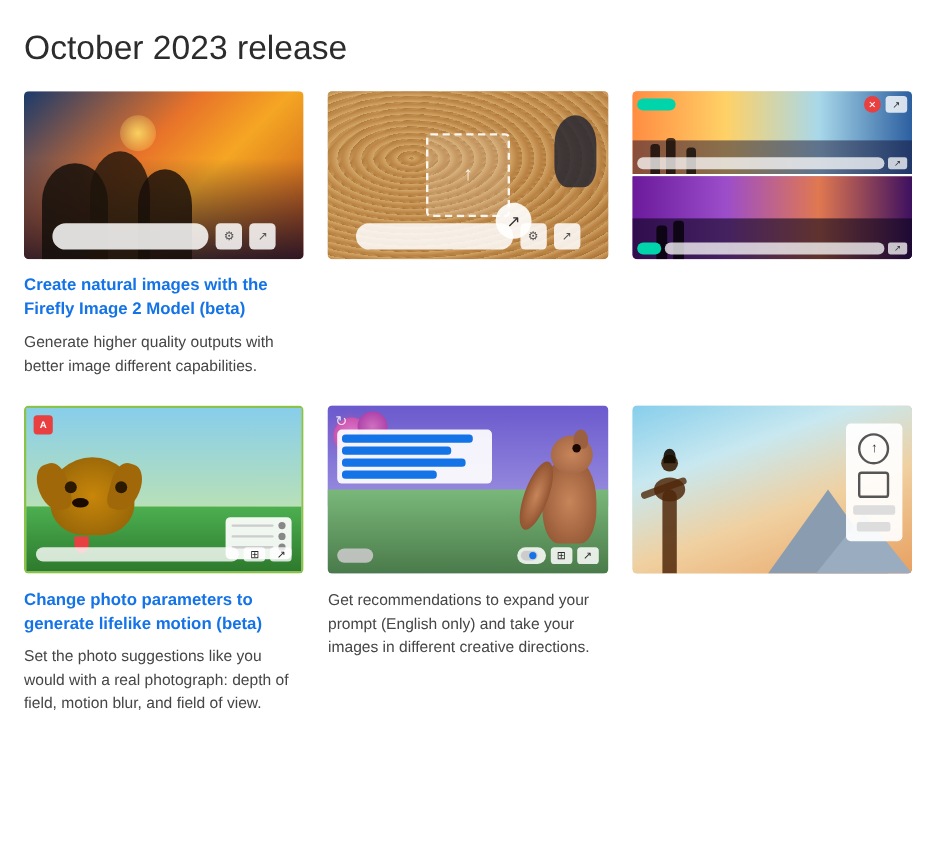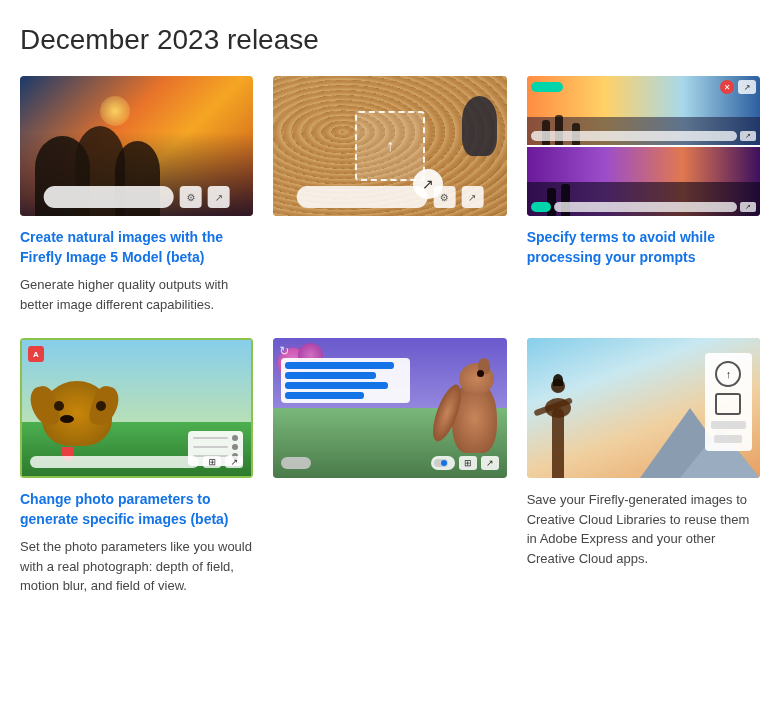--- a/index.html
+++ b/index.html
@@ -201,21 +201,21 @@
     }
     .cc-bar {
       width: 35px; height: 8px;
       background: #ddd;
       border-radius: 2px;
     }
   </style>
 </head>
 <body>
 
-<h1>December 2023 release</h1>
+<h1>October 2023 release</h1>
 
 <div class="grid">
 
   <div class="card">
     <div class="card-image">
       <div class="img1-bg">
 
         <div style="position:absolute;bottom:0;left:0;right:0;height:60%;background:linear-gradient(to top,rgba(10,10,40,0.8),transparent);"></div>
 
         <div style="position:absolute;bottom:0;left:15px;width:55px;height:80px;background:rgba(20,15,10,0.85);border-radius:50% 50% 0 0 / 40% 40% 0 0;"></div>
@@ -223,21 +223,21 @@
         <div style="position:absolute;bottom:0;left:95px;width:45px;height:75px;background:rgba(25,15,10,0.82);border-radius:50% 50% 0 0 / 40% 40% 0 0;"></div>
 
         <div style="position:absolute;top:20px;left:80px;width:30px;height:30px;background:radial-gradient(circle,rgba(255,220,100,0.9),transparent);border-radius:50%;"></div>
         <div class="img1-overlay">
           <div class="prompt-bar"></div>
           <div class="icon-btn">⚙</div>
           <div class="icon-btn">↗</div>
         </div>
       </div>
     </div>
-    <div class="card-title">Create natural images with the Firefly Image 5 Model (beta)</div>
+    <div class="card-title">Create natural images with the Firefly Image 2 Model (beta)</div>
     <div class="card-desc">Generate higher quality outputs with better image different capabilities.</div>
   </div>
 
   <div class="card">
     <div class="card-image">
       <div class="img2-bg">
 
         <div style="position:absolute;inset:0;background:repeating-radial-gradient(ellipse at 30% 40%,#d4a96a 2px,#b88040 8px,transparent 12px),repeating-radial-gradient(ellipse at 70% 60%,#c8955a 2px,#a07030 8px,transparent 10px);opacity:0.8;"></div>
 
         <div style="position:absolute;right:10px;top:20px;width:35px;height:60px;background:rgba(40,40,50,0.85);border-radius:50% 50% 30% 30% / 40% 40% 30% 30%;"></div>
@@ -285,21 +285,20 @@
           <div style="position:absolute;bottom:0;left:20px;width:9px;height:28px;background:rgba(0,0,0,0.75);border-radius:3px 3px 0 0;"></div>
           <div style="position:absolute;bottom:0;left:34px;width:9px;height:32px;background:rgba(0,0,0,0.75);border-radius:3px 3px 0 0;"></div>
           <div style="position:absolute;bottom:4px;left:4px;right:4px;display:flex;align-items:center;gap:3px;">
             <div style="height:10px;width:20px;background:#00d4aa;border-radius:5px;"></div>
             <div style="flex:1;height:10px;background:rgba(255,255,255,0.75);border-radius:5px;"></div>
             <div style="width:16px;height:10px;background:rgba(255,255,255,0.75);border-radius:2px;font-size:7px;display:flex;align-items:center;justify-content:center;">↗</div>
           </div>
         </div>
       </div>
     </div>
-    <div class="card-title">Specify terms to avoid while processing your prompts</div>
   </div>
 
   <div class="card">
     <div class="card-image">
       <div class="img4-bg" style="border: 2.5px solid #8bc34a;">
 
         <div style="position:absolute;bottom:0;left:0;right:0;height:40%;background:linear-gradient(to top,#2d7a2d,#4caf50);"></div>
 
         <div style="position:absolute;top:0;left:0;right:0;height:60%;background:linear-gradient(to bottom,#87ceeb,#b8e0b8);"></div>
 
@@ -335,22 +334,22 @@
           </div>
         </div>
 
         <div style="position:absolute;bottom:8px;left:8px;right:8px;display:flex;align-items:center;gap:4px;">
           <div style="flex:1;height:12px;background:rgba(255,255,255,0.8);border-radius:6px;"></div>
           <div style="width:18px;height:12px;background:rgba(255,255,255,0.8);border-radius:3px;font-size:9px;display:flex;align-items:center;justify-content:center;">⊞</div>
           <div style="width:18px;height:12px;background:rgba(255,255,255,0.8);border-radius:3px;font-size:9px;display:flex;align-items:center;justify-content:center;">↗</div>
         </div>
       </div>
     </div>
-    <div class="card-title">Change photo parameters to generate specific images (beta)</div>
-    <div class="card-desc">Set the photo parameters like you would with a real photograph: depth of field, motion blur, and field of view.</div>
+    <div class="card-title">Change photo parameters to generate lifelike motion (beta)</div>
+    <div class="card-desc">Set the photo suggestions like you would with a real photograph: depth of field, motion blur, and field of view.</div>
   </div>
 
   <div class="card">
     <div class="card-image">
       <div class="img5-bg">
 
         <div style="position:absolute;top:0;left:0;right:0;height:60%;background:linear-gradient(to bottom,#6a5acd,#9b8fe0);"></div>
         <div style="position:absolute;bottom:0;left:0;right:0;height:50%;background:linear-gradient(to top,#4a7a4a,#7ab87a);"></div>
 
         <div style="position:absolute;top:10px;left:5px;width:30px;height:30px;background:radial-gradient(circle,#e080d0,#c040a0);border-radius:50%;box-shadow:0 0 8px rgba(200,80,160,0.5);"></div>
@@ -384,20 +383,21 @@
           <div style="width:24px;height:14px;background:rgba(255,255,255,0.85);border-radius:7px;display:flex;align-items:center;padding:0 3px;">
             <div style="width:14px;height:8px;background:#ccc;border-radius:4px;position:relative;">
               <div style="position:absolute;right:1px;top:1px;width:6px;height:6px;background:#1473e6;border-radius:50%;"></div>
             </div>
           </div>
           <div style="width:18px;height:14px;background:rgba(255,255,255,0.85);border-radius:3px;font-size:9px;display:flex;align-items:center;justify-content:center;">⊞</div>
           <div style="width:18px;height:14px;background:rgba(255,255,255,0.85);border-radius:3px;font-size:9px;display:flex;align-items:center;justify-content:center;">↗</div>
         </div>
       </div>
     </div>
+    <div class="card-desc">Get recommendations to expand your prompt (English only) and take your images in different creative directions.</div>
   </div>
 
   <div class="card">
     <div class="card-image">
       <div class="img6-bg">
 
         <div style="position:absolute;inset:0;background:linear-gradient(160deg,#87ceeb 0%,#c8e8f0 30%,#f0d0a0 60%,#e8a060 100%);"></div>
 
         <div style="position:absolute;bottom:0;right:20px;width:0;height:0;border-left:50px solid transparent;border-right:50px solid transparent;border-bottom:70px solid #8a9cb0;"></div>
         <div style="position:absolute;bottom:0;right:0px;width:0;height:0;border-left:40px solid transparent;border-right:40px solid transparent;border-bottom:50px solid #9aacbf;"></div>
@@ -412,16 +412,15 @@
         <div style="position:absolute;bottom:92px;left:26px;width:10px;height:12px;background:rgba(20,10,0,0.9);border-radius:50% 50% 0 0;"></div>
 
         <div class="share-panel">
           <div class="share-icon-circle">↑</div>
           <div class="share-rect"></div>
           <div class="cc-bar"></div>
           <div class="cc-bar" style="width:28px;"></div>
         </div>
       </div>
     </div>
-    <div class="card-desc">Save your Firefly-generated images to Creative Cloud Libraries to reuse them in Adobe Express and your other Creative Cloud apps.</div>
   </div>
 
 </div>
 
 </body></html>

